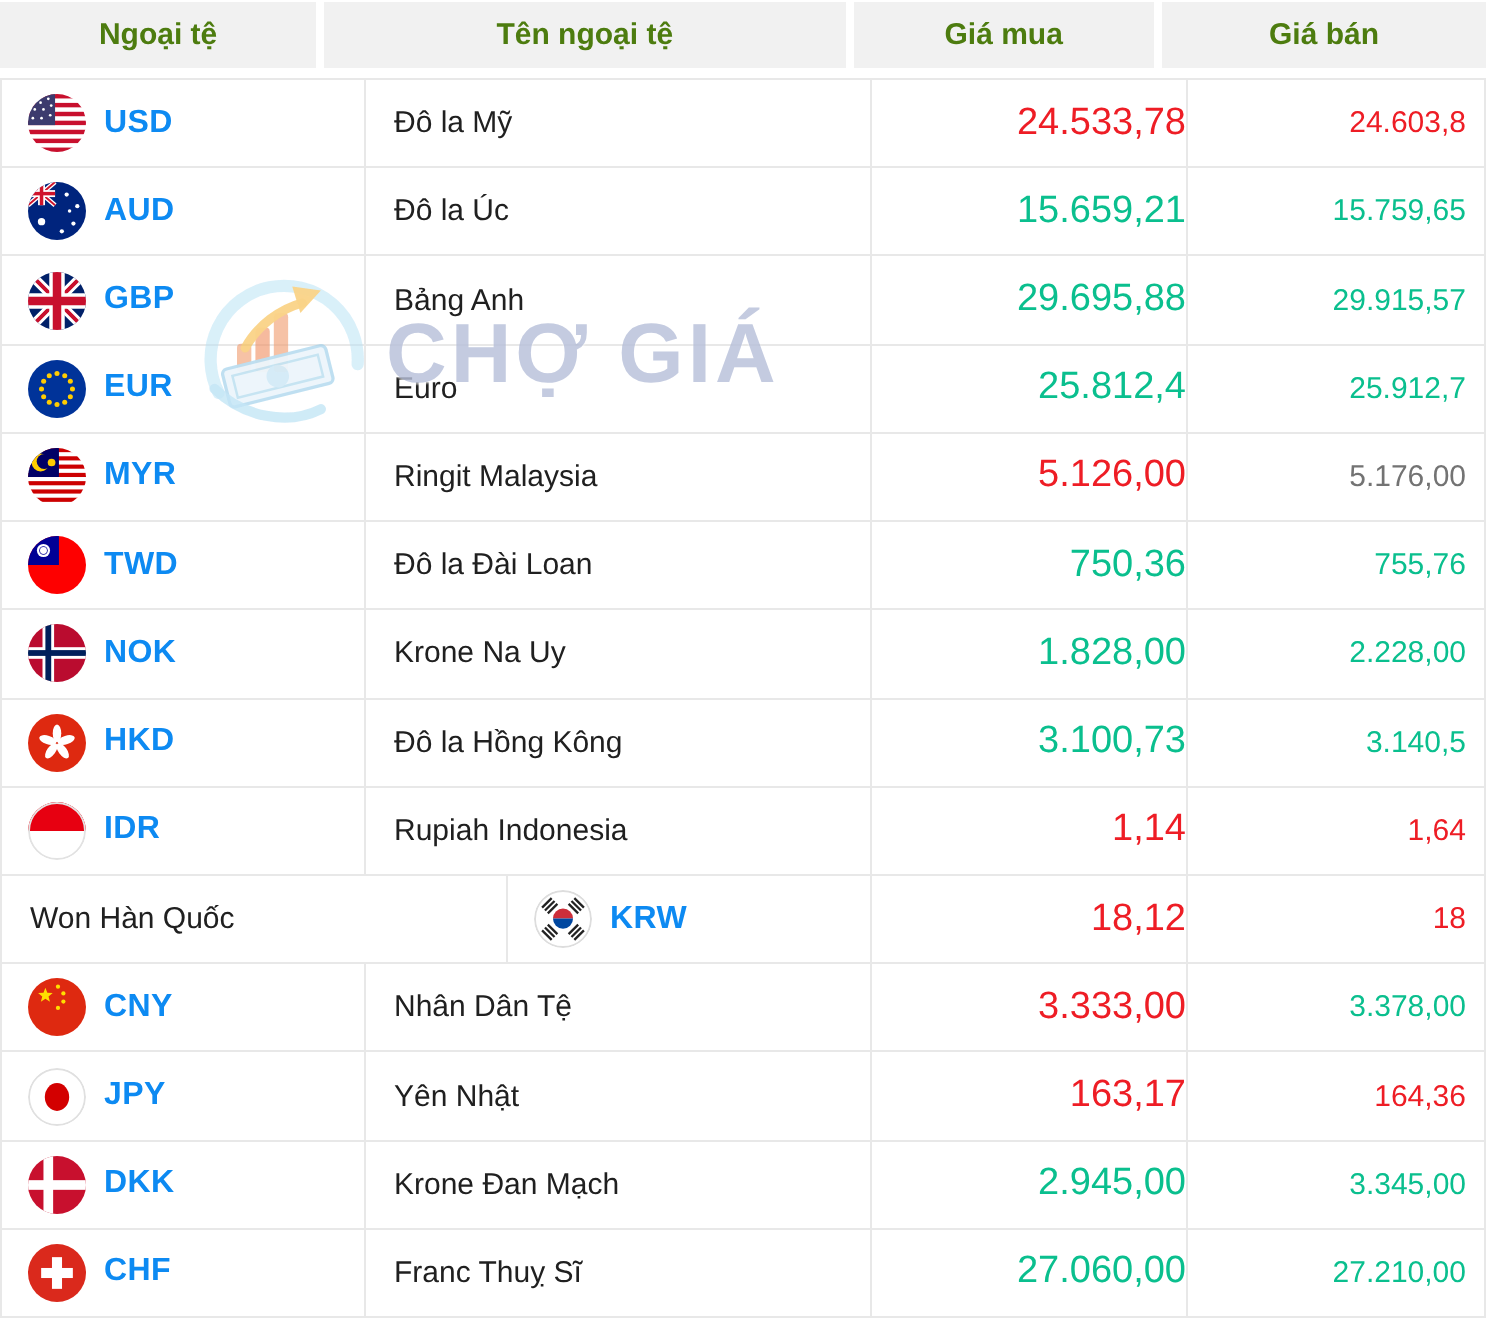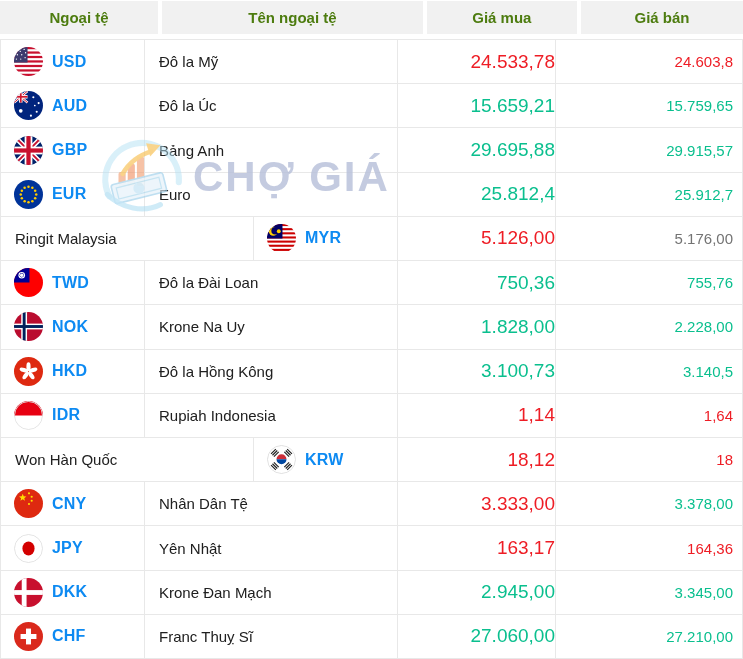--- a/index.html
+++ b/index.html
@@ -23,21 +23,21 @@
 
   
   .tbody {
     height:620px; display:flex; flex-direction:column;
     border-left:1px solid var(--border,#e8e8e8);
     border-right:1px solid var(--border,#e8e8e8);
     border-bottom:1px solid var(--border,#e8e8e8);
   }
   .row { flex:1; display:flex; border-top:1px solid var(--border,#e8e8e8); min-height:0; }
   .cell { display:flex; align-items:center; min-width:0; }
-  .cell.c1 { width:144px; padding-left:13px; gap:9px; border-right:1px solid var(--border,#e8e8e8); }
+  .cell.c1 { width:182px; padding-left:13px; gap:9px; border-right:1px solid var(--border,#e8e8e8); }
   .cell.c2 { width:253px; padding-left:14px; border-right:1px solid var(--border,#e8e8e8);
              font-size:15px; color:#202020; }
   .cell.c3 { width:158px; justify-content:flex-end; 
              border-right:1px solid var(--border,#e8e8e8); font-size:19px; }
   .cell.c4 { flex:1; justify-content:flex-end; padding-right:9px; font-size:15px; }
   .code { color:var(--code,#0d8af2); font-weight:bold; font-size:16px; letter-spacing:.2px; }
   .flag { width:29px; height:29px; display:flex; flex:0 0 29px; }
   .flag svg { display:block; }
   .t-up{ color:var(--up,#0abf8e); }
   .t-down{ color:var(--down,#ee1d25); }
@@ -197,21 +197,20 @@
               </g>
             </svg>
           </span>
       <span class="code">EUR</span>
     </div>
     <div class="cell c2">Euro</div>
     <div class="cell c3 t-up">25.812,4</div>
     <div class="cell c4 t-up">25.912,7</div>
   </div>
       <div class="row">
-    <div class="cell c2">Ringit Malaysia</div>
     <div class="cell c1">
       <span class="flag">
             <svg width="29" height="29" viewBox="0 0 30 30">
               <defs>
                 <clipPath id="cp-myr">
                   <circle cx="15" cy="15" r="15"></circle>
                 </clipPath>
               </defs>
               <g clip-path="url(#cp-myr)">
                 <rect width="30" height="30" fill="#fff"></rect>
@@ -224,20 +223,21 @@
                 <rect y="25.71" width="30" height="2.15" fill="#cc0001"></rect>
                 <rect width="16" height="15" fill="#010066"></rect>
                 <circle cx="6.5" cy="7.5" r="4.6" fill="#fc0"></circle>
                 <circle cx="8.4" cy="7" r="3.9" fill="#010066"></circle>
                 <circle cx="12.2" cy="7.5" r="2" fill="#fc0"></circle>
               </g>
             </svg>
           </span>
       <span class="code">MYR</span>
     </div>
+    <div class="cell c2">Ringit Malaysia</div>
     <div class="cell c3 t-down">5.126,00</div>
     <div class="cell c4 t-neutral">5.176,00</div>
   </div>
       <div class="row">
     <div class="cell c1">
       <span class="flag">
             <svg width="29" height="29" viewBox="0 0 30 30">
               <defs>
                 <clipPath id="cp-twd">
                   <circle cx="15" cy="15" r="15"></circle>

